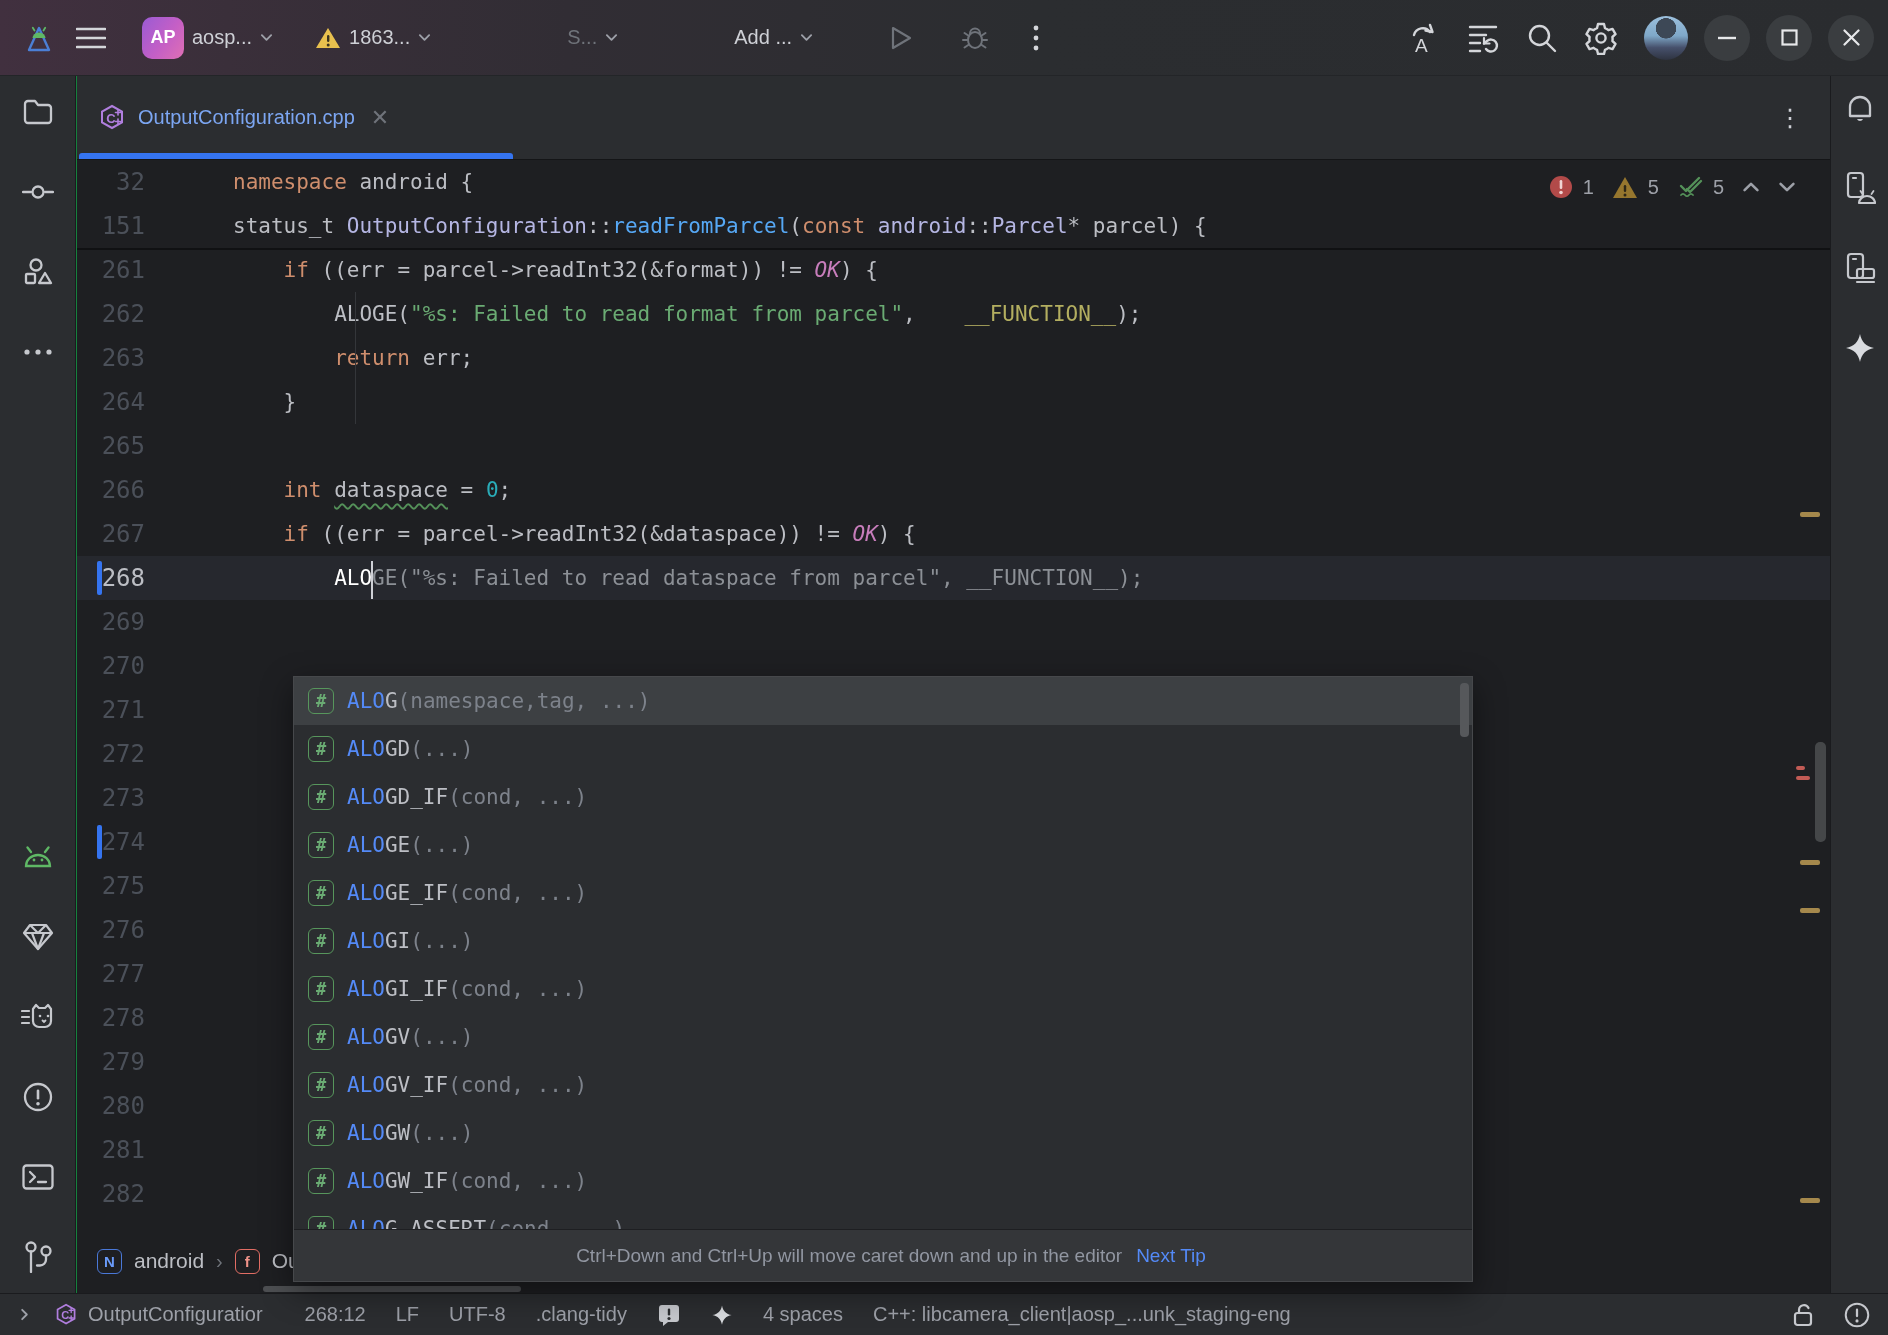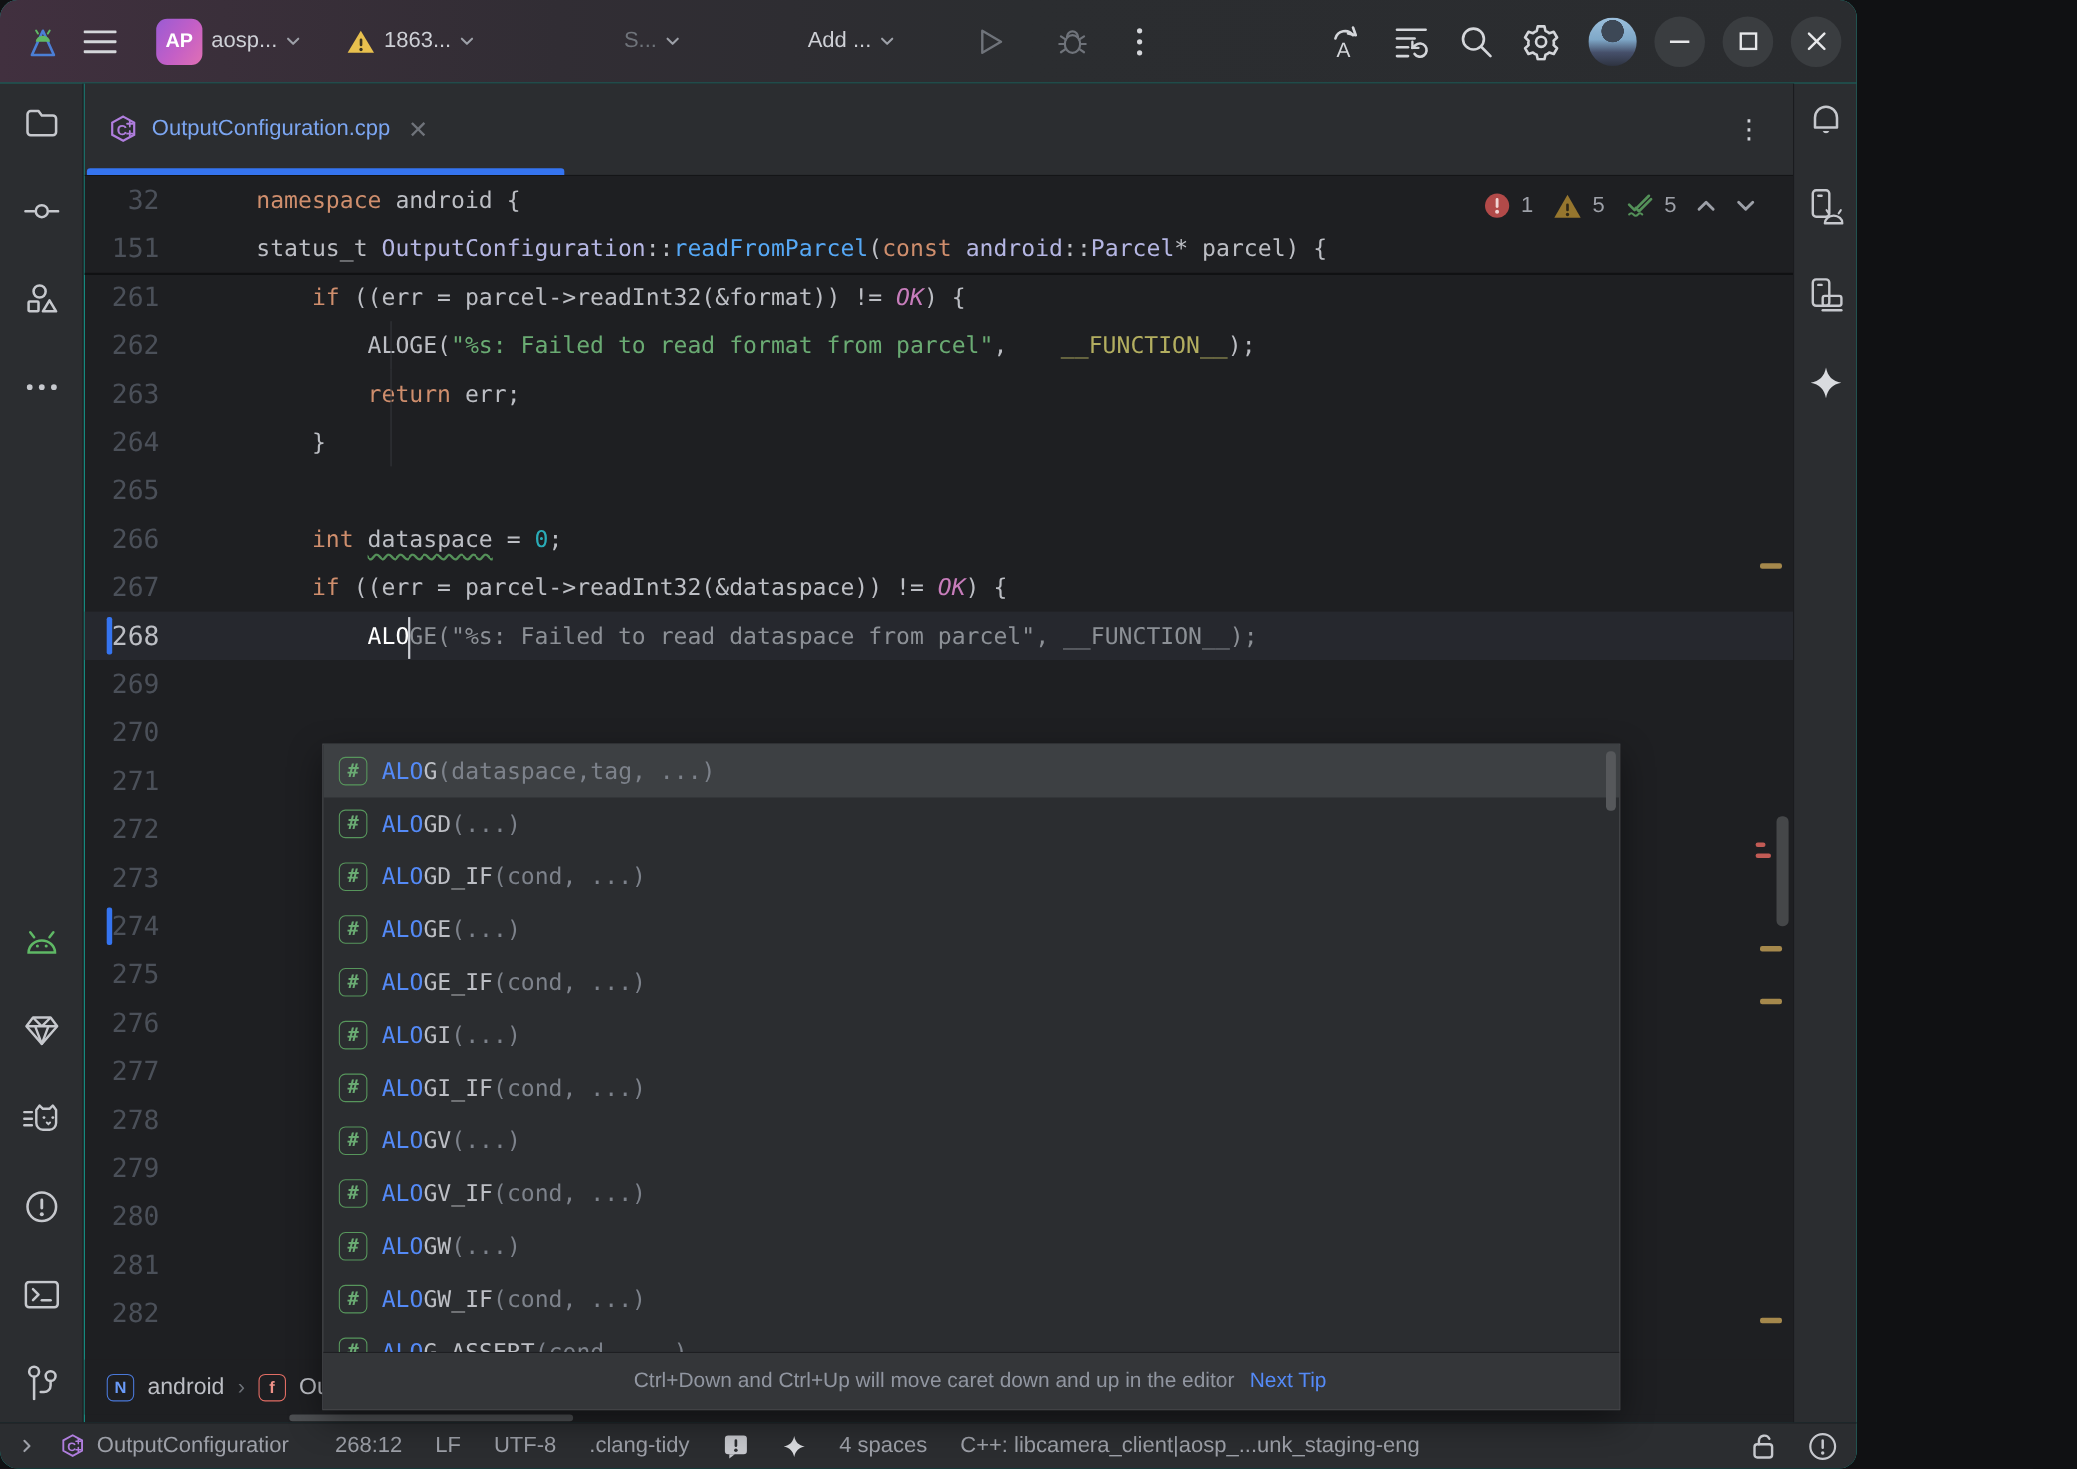--- a/index.html
+++ b/index.html
@@ -1,19 +1,19 @@
 <!DOCTYPE html>
 <html><head>
 <meta charset="utf-8">
 <style>
   * { margin:0; padding:0; box-sizing:border-box; }
   html,body { background:#101113; }
   #app{
-    position:relative; width:1688px; height:1335px; overflow:hidden;
-    background:#14b8a6; font-family:"Liberation Sans", sans-serif; color:#ced0d6;border-radius:16px;
+    position:relative; width:1888px; height:1335px; overflow:hidden;
+    background:#15803d; font-family:"Liberation Sans", sans-serif; color:#ced0d6;
     -webkit-font-smoothing:antialiased;
   }
   svg{display:block}
   
   #titlebar{
     position:absolute; left:0; top:0; width:100%; height:76px;
     background:linear-gradient(90deg,#41303f 0%,#3a2f3a 12%,#312d34 30%,#2b2d30 55%,#2a2c2f 100%);
     display:flex; align-items:center; padding:0 14px; border-bottom:1px solid #232528;
   }
   .tb-group{display:flex; align-items:center;}
@@ -527,21 +527,21 @@
         <div class="mark" style="left:4px;top:748px;width:20px;height:5px;background:#a5884c"></div>
         <div class="mark" style="left:4px;top:1038px;width:20px;height:5px;background:#a5884c"></div>
       </div>
 
       <div id="popup">
         <div id="popup-list">
           <div class="pitem sel">
               <span class="picon">#</span>
               <span class="pmatch">ALO</span>
               <span class="pname">G</span>
-              <span class="pargs">(dataspace,tag, ...)</span>
+              <span class="pargs">(namespace,tag, ...)</span>
             </div>
             <div class="pitem">
               <span class="picon">#</span>
               <span class="pmatch">ALO</span>
               <span class="pname">GD</span>
               <span class="pargs">(...)</span>
             </div>
             <div class="pitem">
               <span class="picon">#</span>
               <span class="pmatch">ALO</span>

